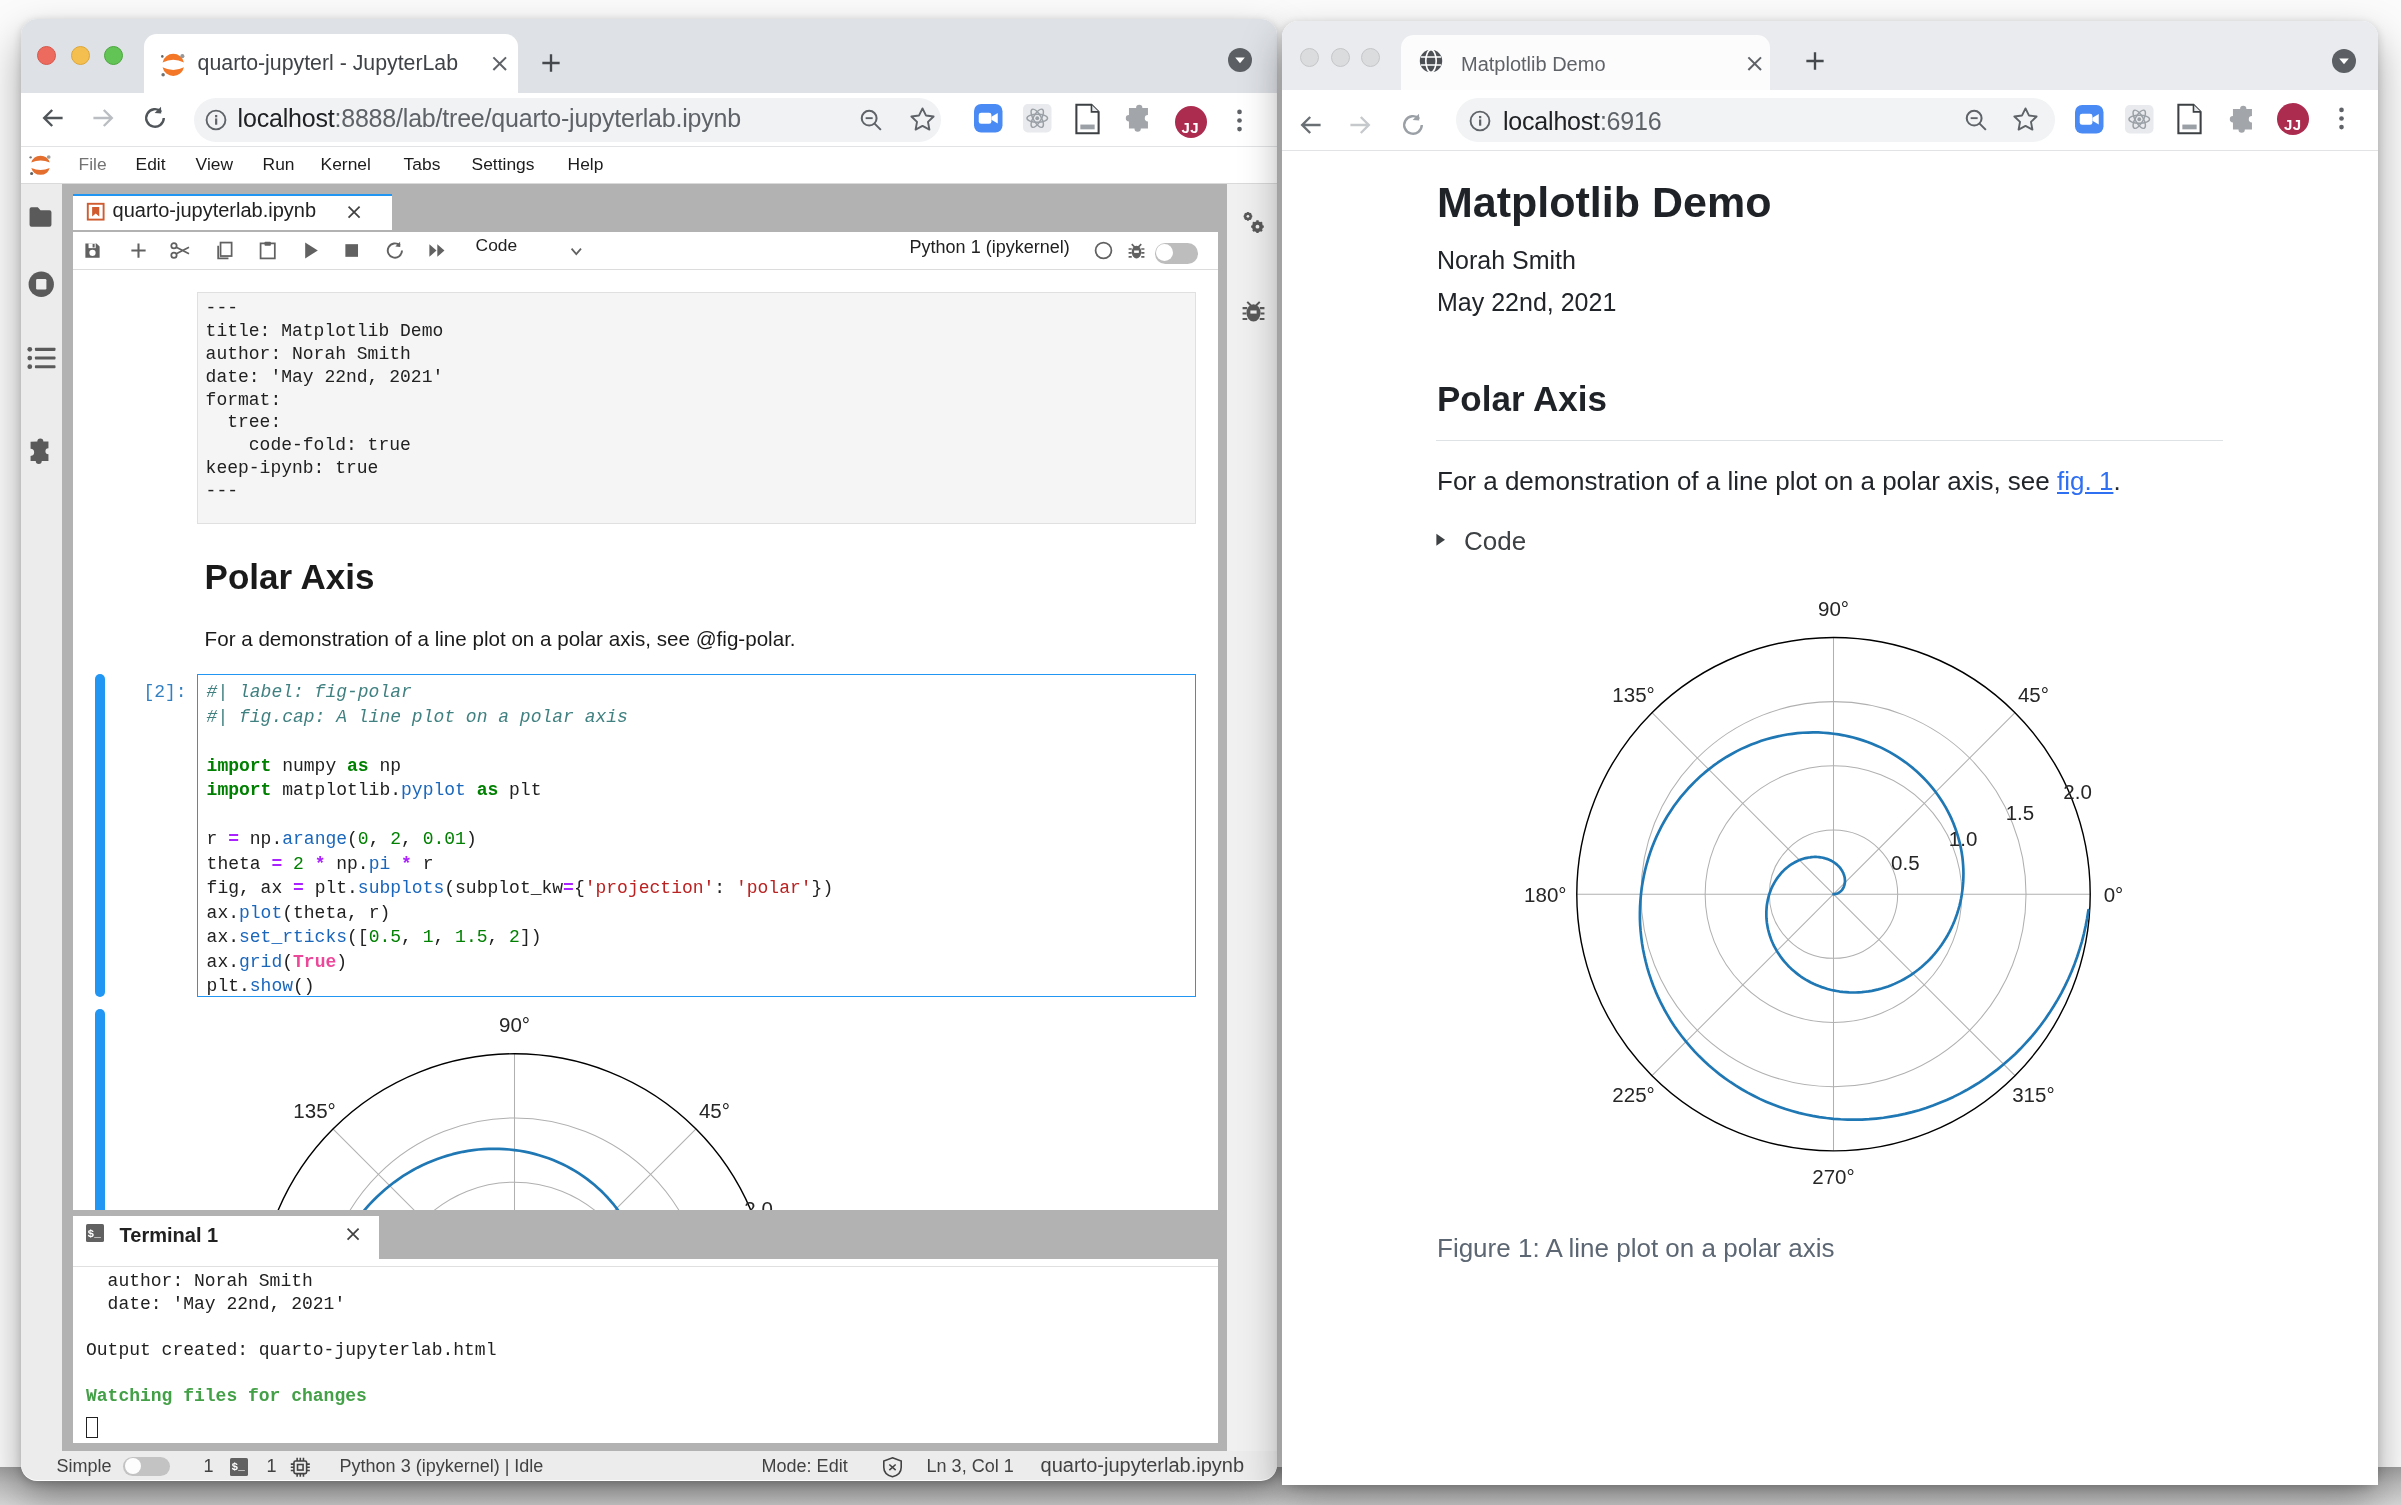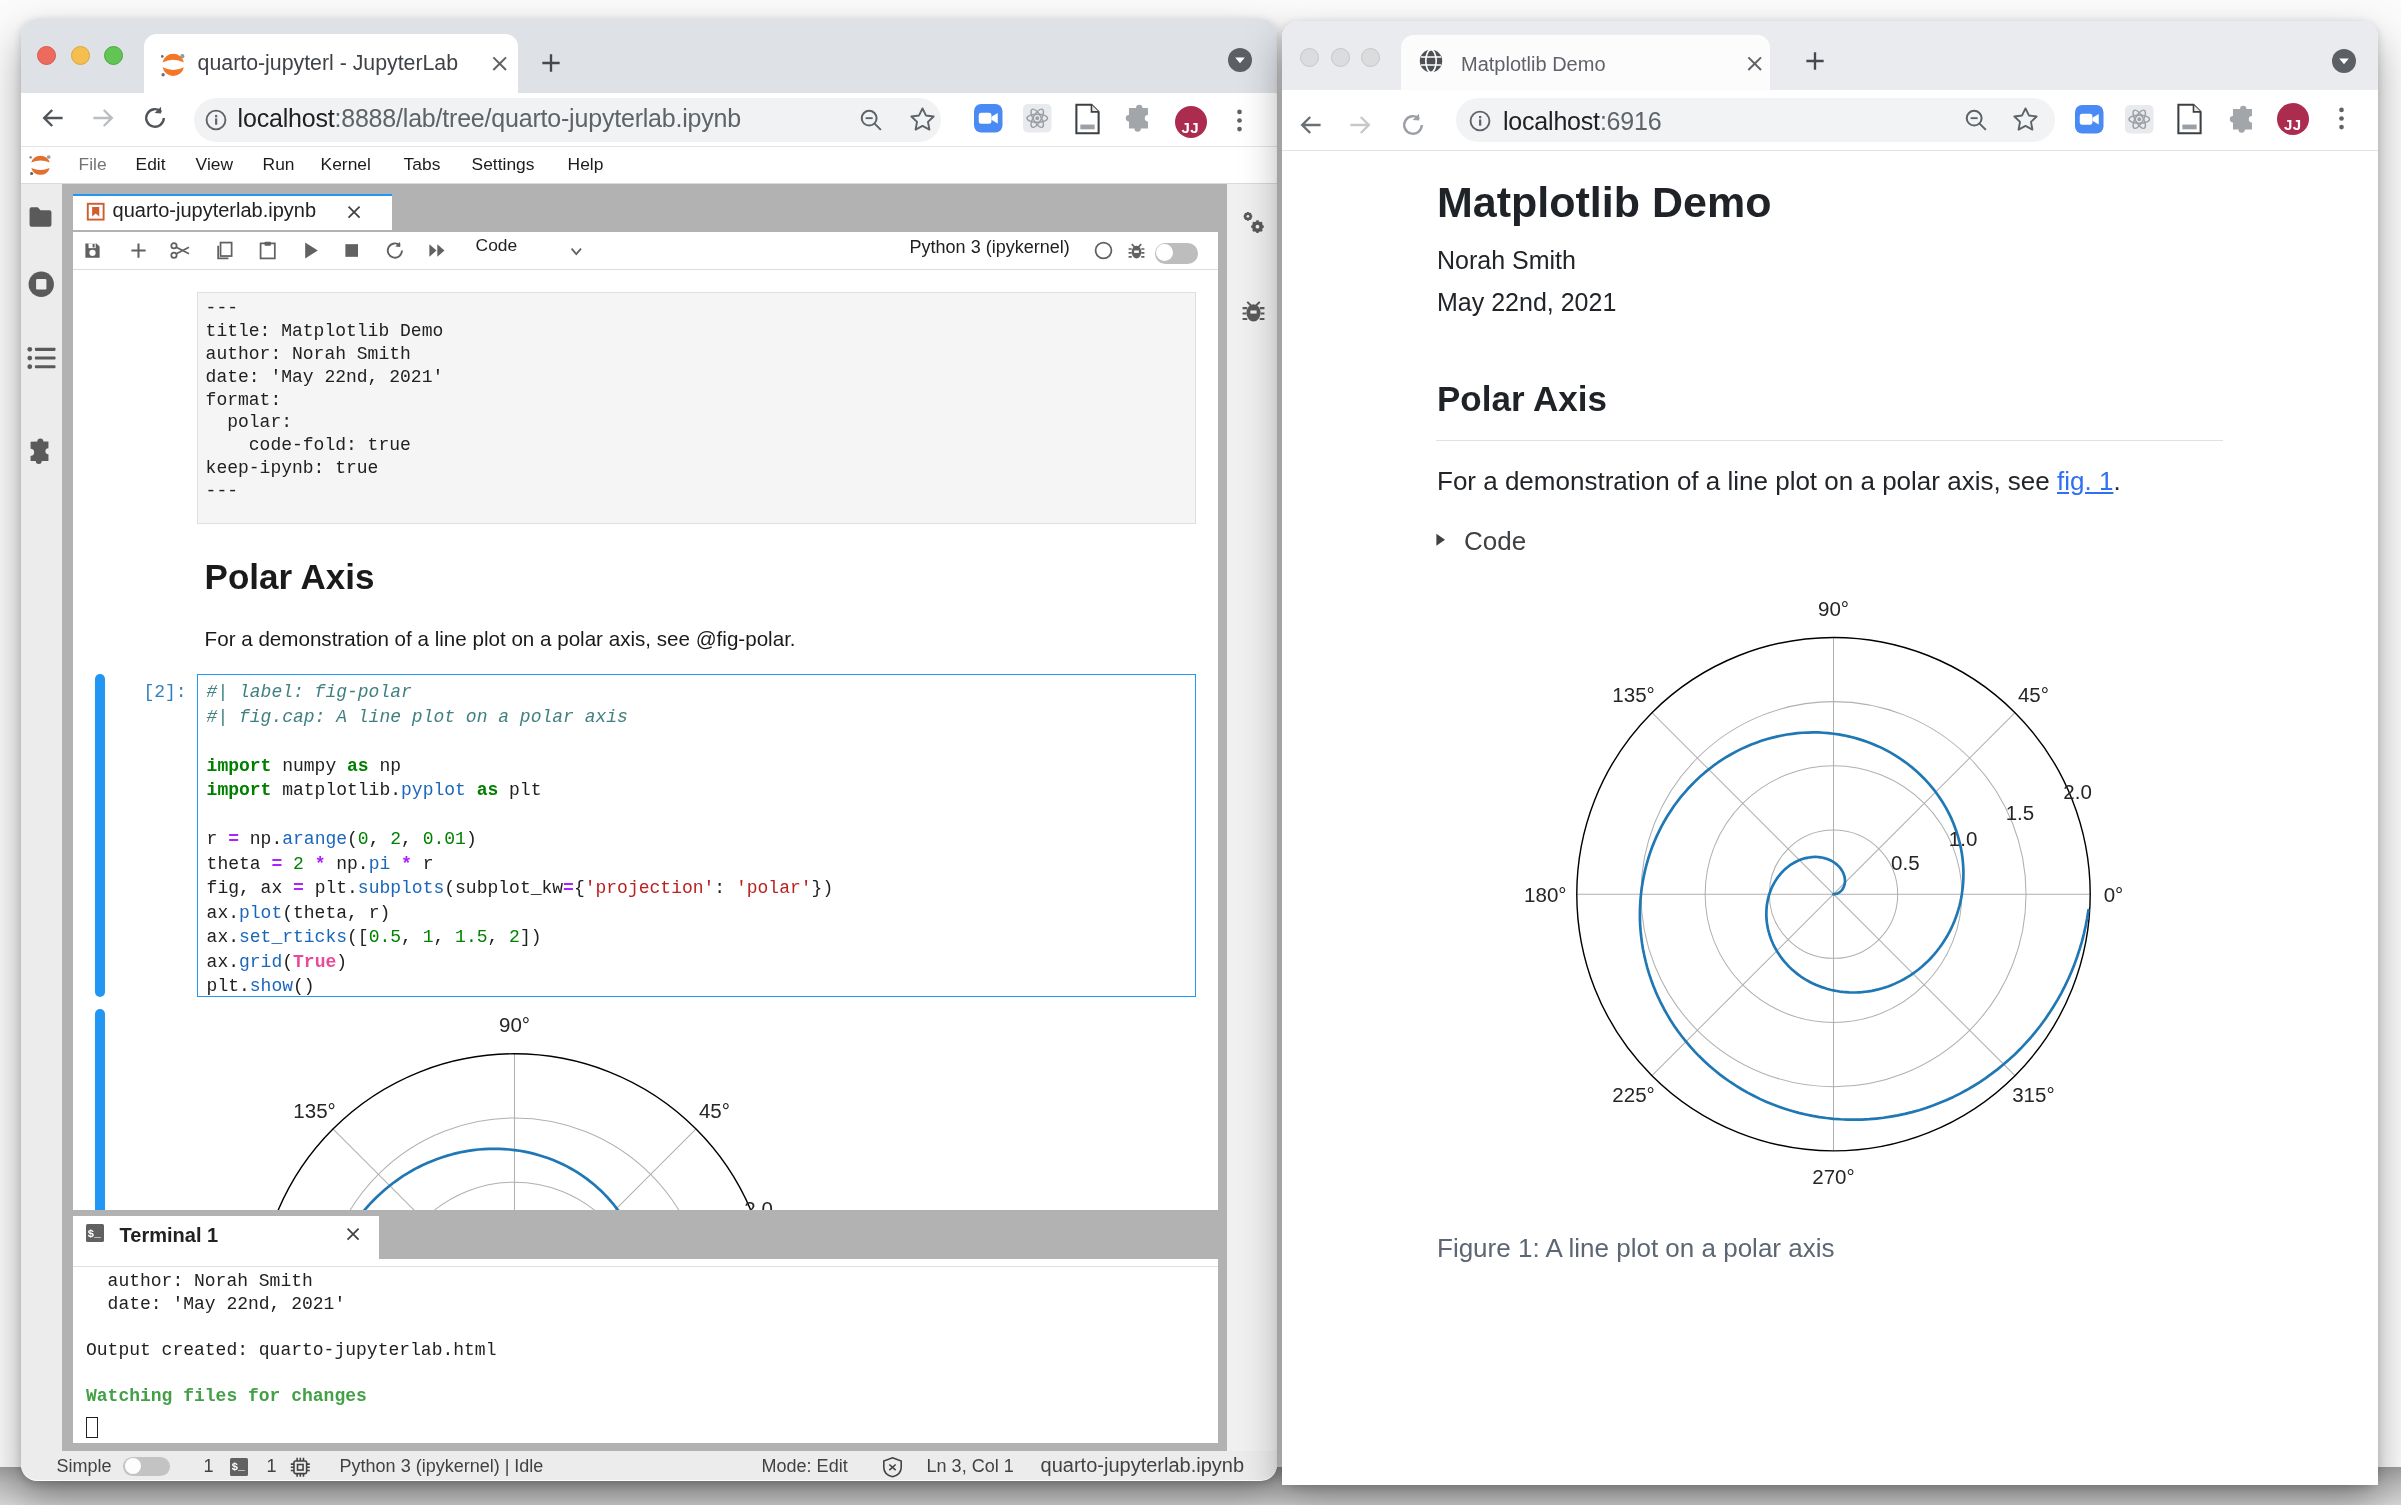--- a/index.html
+++ b/index.html
@@ -192,39 +192,39 @@
       <path d="M19 1 L19.3 7.5 L13 7 Z" fill="#616161"></path>
     </svg>
     <svg class="ic" style="left:406px;top:222px" width="20.6" height="19" viewBox="0 0 26 24">
       <path d="M3 4 L12 12 L3 20 Z" fill="#616161"></path>
       <path d="M13 4 L22 12 L13 20 Z" fill="#616161"></path>
     </svg>
     <div style="position:absolute;left:455px;top:218px;font-size:17.4px;line-height:17.4px;font-family:'Liberation Sans', sans-serif;color:#212121;font-weight:400;white-space:pre;">Code</div>
     <svg class="ic" style="left:549px;top:228px" width="12.6" height="9.5" viewBox="0 0 16 12">
       <path d="M2 2 L8 9 L14 2" stroke="#616161" stroke-width="2.2" fill="none"></path>
     </svg>
-    <div style="position:absolute;left:889px;top:219px;font-size:18px;line-height:18px;font-family:'Liberation Sans', sans-serif;color:#212121;font-weight:400;white-space:pre;">Python 3 (ipykernel)</div>
+    <div style="position:absolute;left:889px;top:219px;font-size:18px;line-height:18px;font-family:'Liberation Sans', sans-serif;color:#212121;font-weight:400;white-space:pre;">Python 1 (ipykernel)</div>
     <svg class="ic" style="left:1073px;top:222px" width="19" height="19" viewBox="0 0 24 24">
       <circle cx="12" cy="12" r="10" stroke="#616161" stroke-width="2.2" fill="#fff"></circle>
     </svg>
     <svg class="ic" style="left:1106px;top:222px" width="19" height="19" viewBox="0 0 24 24">
       <ellipse cx="12" cy="14" rx="6" ry="8" fill="#616161"></ellipse>
       <path d="M6 4 l4 4 M18 4 l-4 4 M2 10 h4 M18 10 h4 M2 15 h4 M18 15 h4 M2 20 h4 M18 20 h4" stroke="#616161" stroke-width="2"></path>
       <rect x="9" y="12" width="6" height="3" fill="#fff"></rect>
     </svg>
     <div style="position:absolute;left:1134px;top:224px;width:43px;height:20.6px;border-radius:10.3px;background:#bdbdbd;"></div>
     <div style="position:absolute;left:1135px;top:225px;width:17.4px;height:17.4px;border-radius:50%;background:#fff;"></div>
     <div style="position:absolute;left:52px;top:251px;width:1145px;height:940px;background:#fff;overflow:hidden;">
       <div style="position:absolute;left:124px;top:22px;width:999px;height:232px;background:#f5f5f5;border:0.8px solid #e0e0e0;"></div>
       <div style="position:absolute;left:133px;top:29px;font-size:18px;line-height:18px;font-family:'Liberation Mono', monospace;color:#212121;font-weight:400;white-space:pre;">---</div>
       <div style="position:absolute;left:133px;top:52px;font-size:18px;line-height:18px;font-family:'Liberation Mono', monospace;color:#212121;font-weight:400;white-space:pre;">title: Matplotlib Demo</div>
       <div style="position:absolute;left:133px;top:75px;font-size:18px;line-height:18px;font-family:'Liberation Mono', monospace;color:#212121;font-weight:400;white-space:pre;">author: Norah Smith</div>
       <div style="position:absolute;left:133px;top:98px;font-size:18px;line-height:18px;font-family:'Liberation Mono', monospace;color:#212121;font-weight:400;white-space:pre;">date: 'May 22nd, 2021'</div>
       <div style="position:absolute;left:133px;top:121px;font-size:18px;line-height:18px;font-family:'Liberation Mono', monospace;color:#212121;font-weight:400;white-space:pre;">format:</div>
-      <div style="position:absolute;left:133px;top:143px;font-size:18px;line-height:18px;font-family:'Liberation Mono', monospace;color:#212121;font-weight:400;white-space:pre;">  polar:</div>
+      <div style="position:absolute;left:133px;top:143px;font-size:18px;line-height:18px;font-family:'Liberation Mono', monospace;color:#212121;font-weight:400;white-space:pre;">  tree:</div>
       <div style="position:absolute;left:133px;top:166px;font-size:18px;line-height:18px;font-family:'Liberation Mono', monospace;color:#212121;font-weight:400;white-space:pre;">    code-fold: true</div>
       <div style="position:absolute;left:133px;top:189px;font-size:18px;line-height:18px;font-family:'Liberation Mono', monospace;color:#212121;font-weight:400;white-space:pre;">keep-ipynb: true</div>
       <div style="position:absolute;left:133px;top:212px;font-size:18px;line-height:18px;font-family:'Liberation Mono', monospace;color:#212121;font-weight:400;white-space:pre;">---</div>
       <div style="position:absolute;left:132px;top:289px;font-size:35px;line-height:35px;font-family:'Liberation Sans', sans-serif;color:#1a1a1a;font-weight:700;white-space:pre;">Polar Axis</div>
       <div style="position:absolute;left:132px;top:359px;font-size:20.6px;line-height:20.6px;font-family:'Liberation Sans', sans-serif;color:#1a1a1a;font-weight:400;white-space:pre;">For a demonstration of a line plot on a polar axis, see @fig-polar.</div>
       <div style="position:absolute;left:124px;top:404px;width:999px;height:323px;background:#fff;border:1.6px solid #2196f3;"></div>
       <div style="position:absolute;left:22px;top:404px;width:10.3px;height:323px;background:#2196f3;border-radius:5.5px;"></div>
       <div style="position:absolute;left:27px;top:413px;width:87px;text-align:right;font-size:18px;line-height:18px;font-family:'Liberation Mono', monospace;color:#307fc1;white-space:pre;">[2]:</div>
       <div style="position:absolute;left:134px;top:413px;font-size:18px;line-height:18px;font-family:'Liberation Mono', monospace;white-space:pre;"><span style="color:#408080;font-style:italic">#| label: fig-polar</span></div>
       <div style="position:absolute;left:134px;top:438px;font-size:18px;line-height:18px;font-family:'Liberation Mono', monospace;white-space:pre;"><span style="color:#408080;font-style:italic">#| fig.cap: A line plot on a polar axis</span></div>

